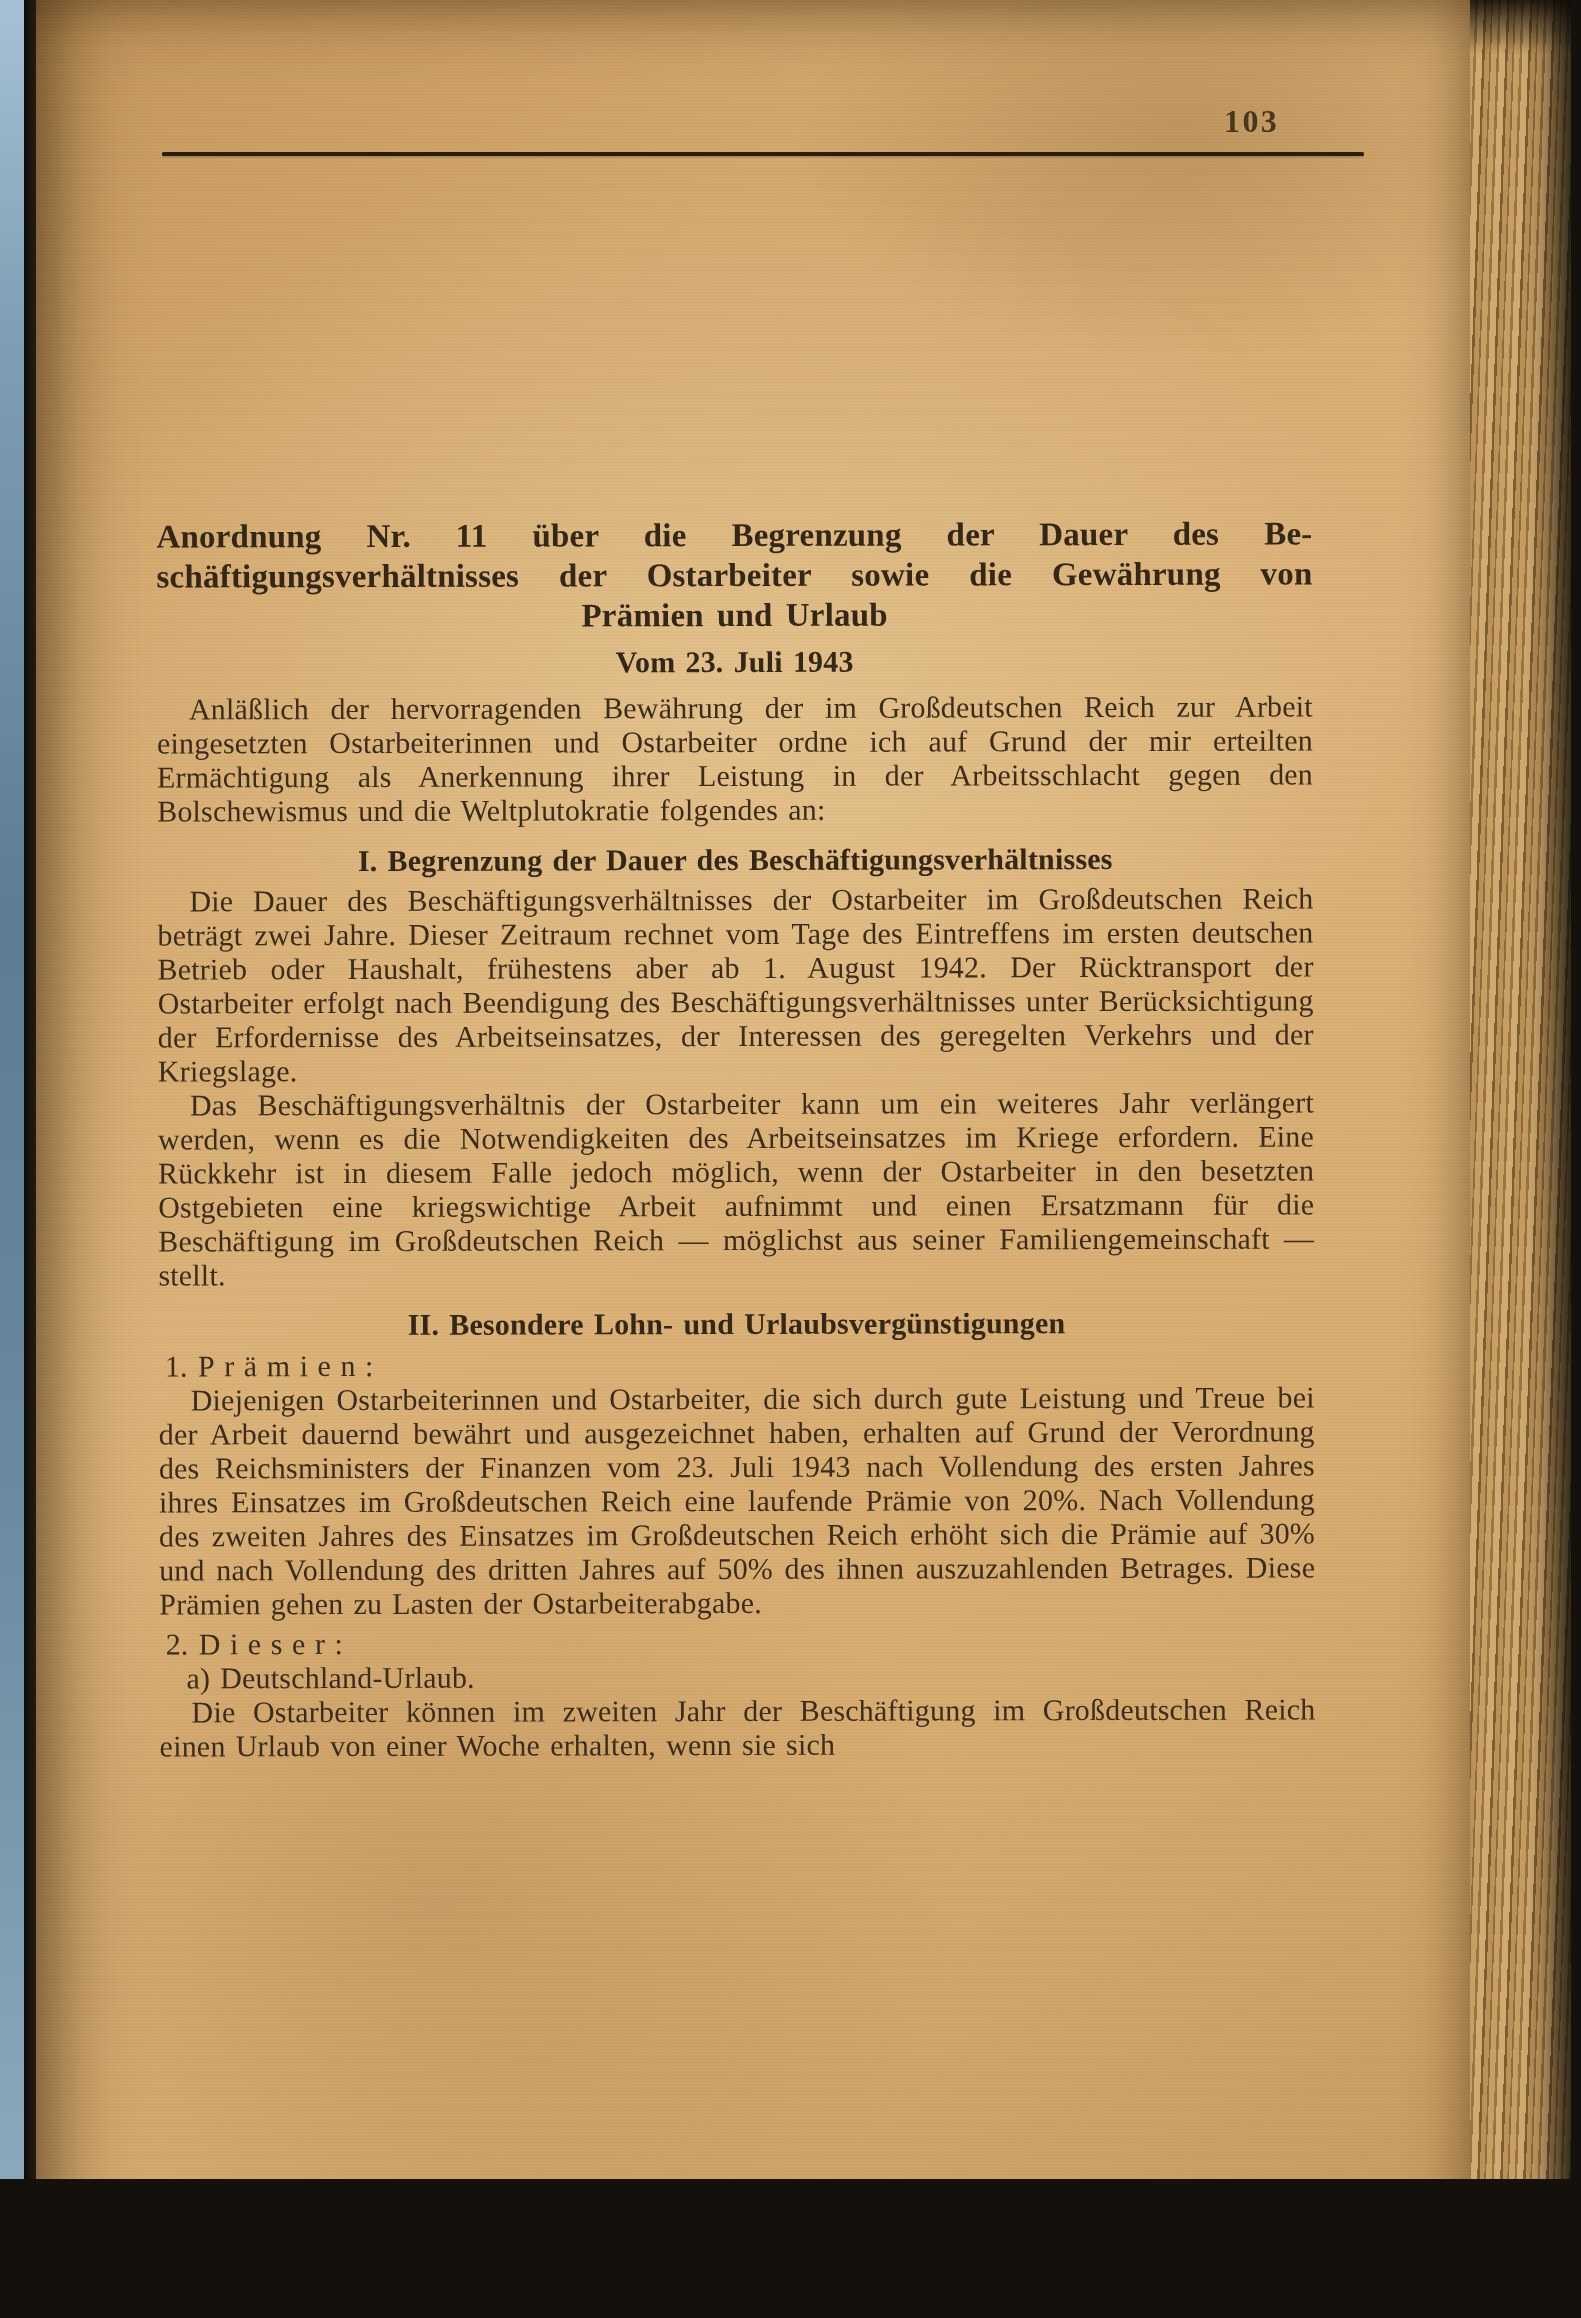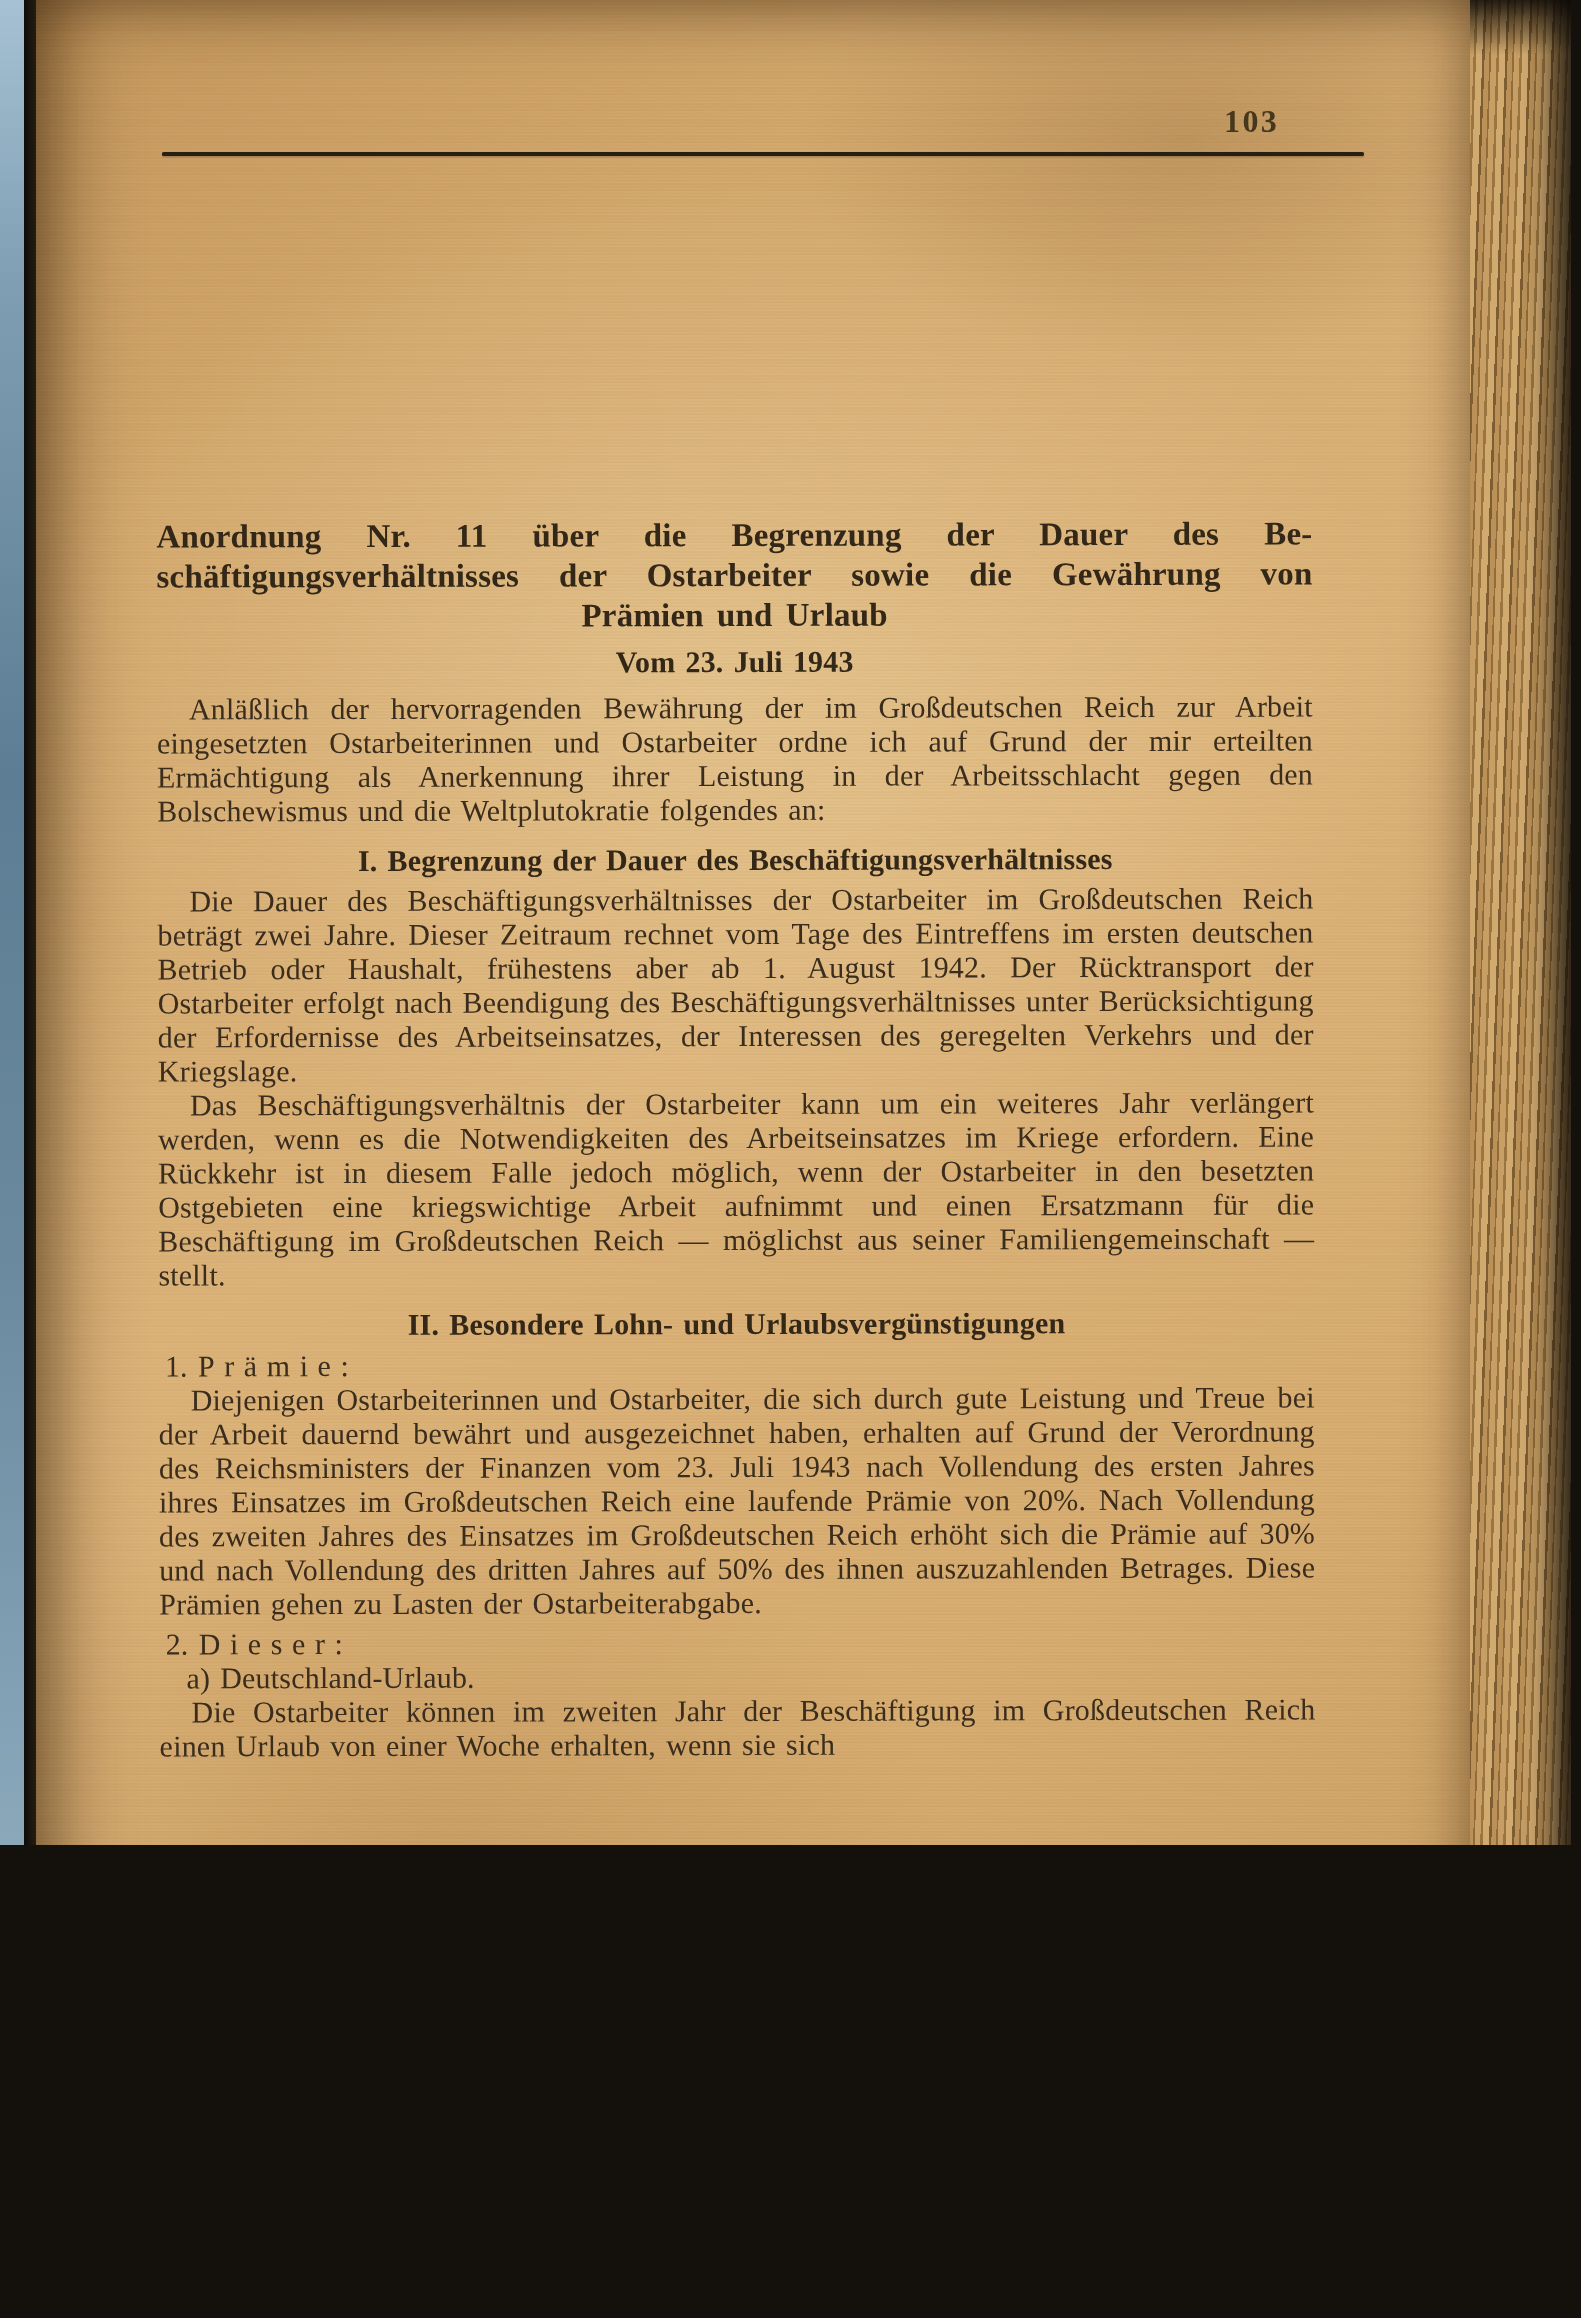--- a/index.html
+++ b/index.html
@@ -1,21 +1,21 @@
 <!DOCTYPE html>
 <html lang="de" style="font-size:12.6px"><head>
 <meta charset="utf-8">
 <style>
   * { margin:0; padding:0; box-sizing:border-box; }
   html, body { background:#14110d; }
 
   #screen {
     position:relative;
     width:1581px;
-    height:1845px;
+    height:2179px;
     overflow:hidden;
     background:#14110d;
     font-family:"Liberation Serif","DejaVu Serif",serif;
   }
 
   
   .spine {
     position:absolute; left:0; top:0; width:24px; height:100%;
     background:linear-gradient(180deg,#a6c1d3 0%,#7e9db2 16%,#5c7d93 42%,#6a899e 68%,#8ba8bb 100%);
   }
@@ -113,21 +113,21 @@
 
     <p class="body intro">Anläßlich der hervorragenden Bewährung der im Großdeutschen Reich zur Arbeit eingesetzten Ostarbeiterinnen und Ostarbeiter ordne ich auf Grund der mir erteilten Ermächtigung als Anerkennung ihrer Leistung in der Arbeitsschlacht gegen den Bolschewismus und die Weltplutokratie folgendes an:</p>
 
     <div class="sec-heading">I. Begrenzung der Dauer des Beschäftigungsverhältnisses</div>
 
     <p class="body">Die Dauer des Beschäftigungsverhältnisses der Ostarbeiter im Großdeutschen Reich beträgt zwei Jahre. Dieser Zeitraum rechnet vom Tage des Eintreffens im ersten deutschen Betrieb oder Haushalt, frühestens aber ab 1. August 1942. Der Rücktransport der Ostarbeiter erfolgt nach Beendigung des Beschäftigungsverhältnisses unter Berücksichtigung der Erfordernisse des Arbeitseinsatzes, der Interessen des geregelten Verkehrs und der Kriegslage.</p>
     <p class="body">Das Beschäftigungsverhältnis der Ostarbeiter kann um ein weiteres Jahr verlängert werden, wenn es die Notwendigkeiten des Arbeitseinsatzes im Kriege erfordern. Eine Rückkehr ist in diesem Falle jedoch möglich, wenn der Ostarbeiter in den besetzten Ostgebieten eine kriegswichtige Arbeit aufnimmt und einen Ersatzmann für die Beschäftigung im Großdeutschen Reich — möglichst aus seiner Familiengemeinschaft — stellt.</p>
 
     <div class="sec-heading">II. Besondere Lohn- und Urlaubsvergünstigungen</div>
 
-    <p class="item"><span>1. </span><span class="sperr">Prämie</span><span>:</span></p>
+    <p class="item"><span>1. </span><span class="sperr">Prämien</span><span>:</span></p>
 
     <p class="body">Diejenigen Ostarbeiterinnen und Ostarbeiter, die sich durch gute Leistung und Treue bei der Arbeit dauernd bewährt und ausgezeichnet haben, erhalten auf Grund der Verordnung des Reichsministers der Finanzen vom 23. Juli 1943 nach Vollendung des ersten Jahres ihres Einsatzes im Großdeutschen Reich eine laufende Prämie von 20%. Nach Vollendung des zweiten Jahres des Einsatzes im Großdeutschen Reich erhöht sich die Prämie auf 30% und nach Vollendung des dritten Jahres auf 50% des ihnen auszuzahlenden Betrages. Diese Prämien gehen zu Lasten der Ostarbeiterabgabe.</p>
 
     <p class="item"><span>2. </span><span class="sperr">Dieser</span><span>:</span></p>
 
     <p class="suba">a) Deutschland-Urlaub.</p>
 
     <p class="body">Die Ostarbeiter können im zweiten Jahr der Beschäftigung im Großdeutschen Reich einen Urlaub von einer Woche erhalten, wenn sie sich</p>
 
   </div>

